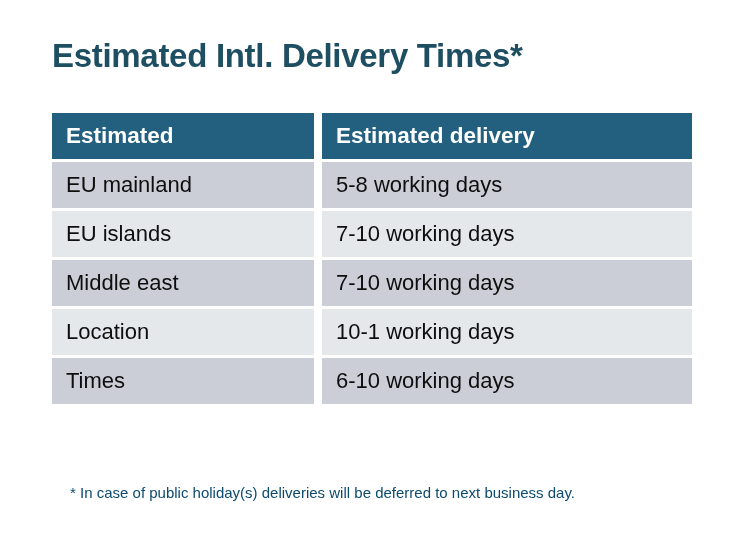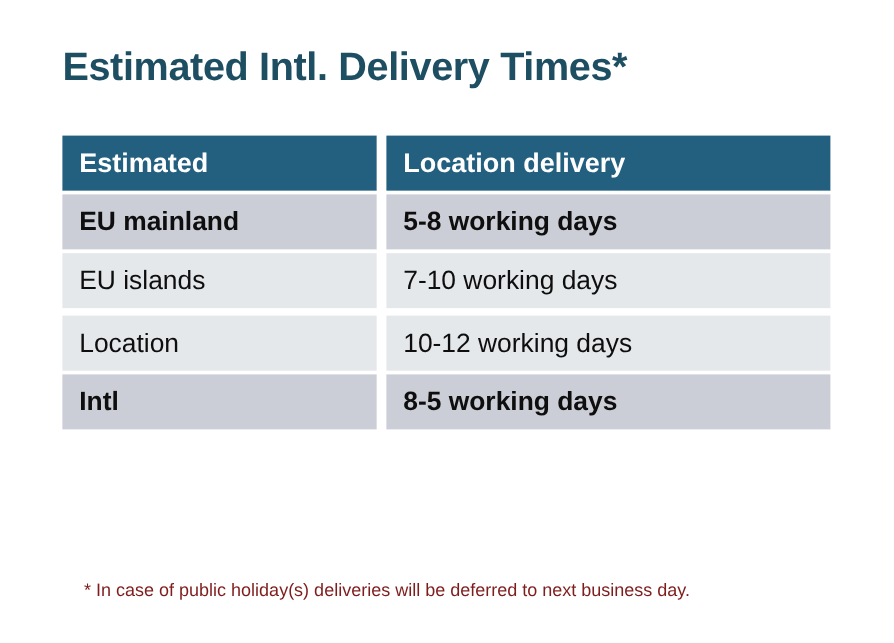--- a/index.html
+++ b/index.html
@@ -72,21 +72,20 @@
   }
 
   .delivery-table td.cell-gap,
   .delivery-table th.cell-gap {
     padding: 0;
     background: #ffffff;
   }
 
   .delivery-table tbody tr.row-shade td {
     background: #cbced6;
-    font-weight: bold;
   }
   .delivery-table tbody tr.row-light td {
     background: #e4e8ea;
     margin-left: 41px;
   }
   .delivery-table tbody tr td.cell-gap {
     background: #ffffff;
   }
 
   .delivery-table tbody tr.row-spacer td {
@@ -94,42 +93,42 @@
     padding: 0;
     background: #ffffff;
   }
 
   .footnote {
     position: absolute;
     left: 70px;
     top: 483px;
     font-size: 15px;
     line-height: 20px;
-    color: #7f1d1d;
+    color: #0c4a6e;
     white-space: nowrap;
   }
 </style>
 </head>
 <body>
 
 <div class="page">
 
   <div class="page-title">Estimated Intl. Delivery Times*</div>
 
   <table class="delivery-table">
     <colgroup>
       <col class="col-location">
       <col class="col-gap">
       <col class="col-estimate">
     </colgroup>
     <thead>
       <tr>
         <th>Estimated</th>
         <th class="cell-gap"></th>
-        <th>Location delivery</th>
+        <th>Estimated delivery</th>
       </tr>
     </thead>
     <tbody>
 
       <tr class="row-spacer">
         <td></td>
         <td class="cell-gap"></td>
         <td></td>
       </tr>
 
@@ -150,43 +149,48 @@
         <td class="cell-gap"></td>
         <td>7-10 working days</td>
       </tr>
 
       <tr class="row-spacer">
         <td></td>
         <td class="cell-gap"></td>
         <td></td>
       </tr>
 
+      <tr class="row-shade">
+        <td>Middle east</td>
+        <td class="cell-gap"></td>
+        <td>7-10 working days</td>
+      </tr>
 
       <tr class="row-spacer">
         <td></td>
         <td class="cell-gap"></td>
         <td></td>
       </tr>
 
       <tr class="row-light">
         <td>Location</td>
         <td class="cell-gap"></td>
-        <td>10-12 working days</td>
+        <td>10-1 working days</td>
       </tr>
 
       <tr class="row-spacer">
         <td></td>
         <td class="cell-gap"></td>
         <td></td>
       </tr>
 
       <tr class="row-shade">
-        <td>Intl</td>
-        <td class="cell-gap"></td>
-        <td>8-5 working days</td>
+        <td>Times</td>
+        <td class="cell-gap"></td>
+        <td>6-10 working days</td>
       </tr>
 
       <tr class="row-spacer">
         <td></td>
         <td class="cell-gap"></td>
         <td></td>
       </tr>
 
 
     </tbody>

